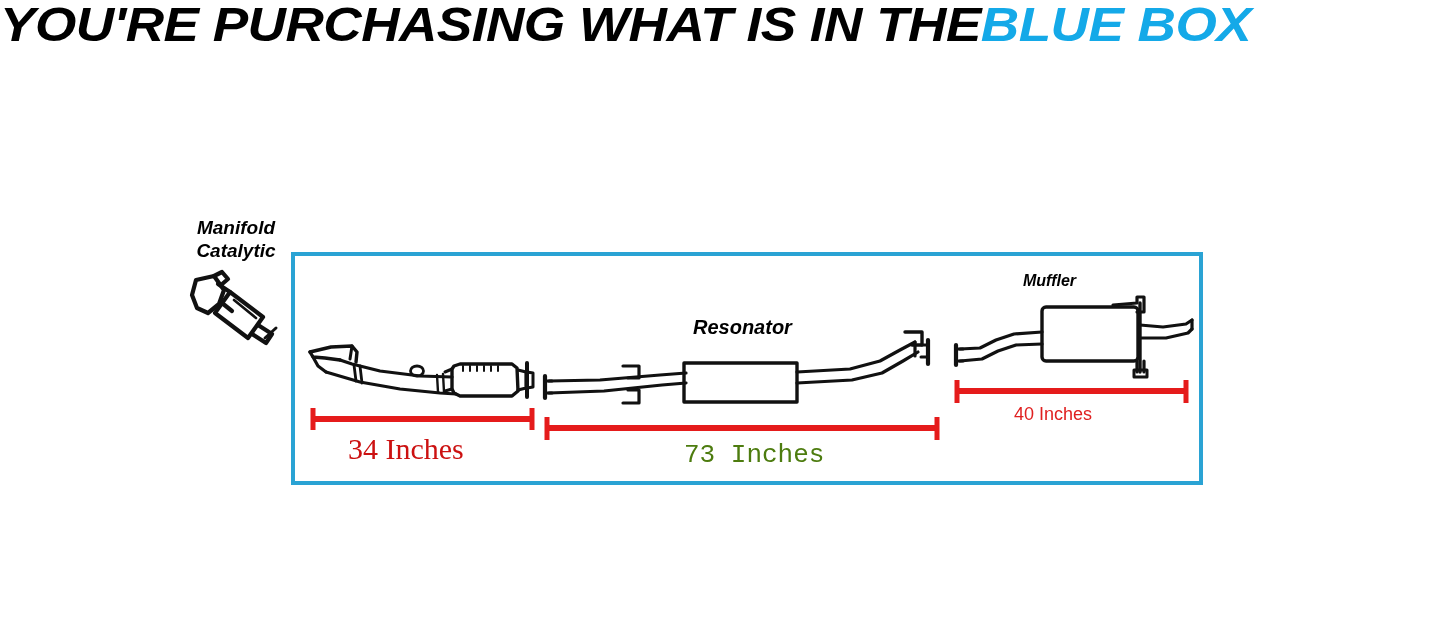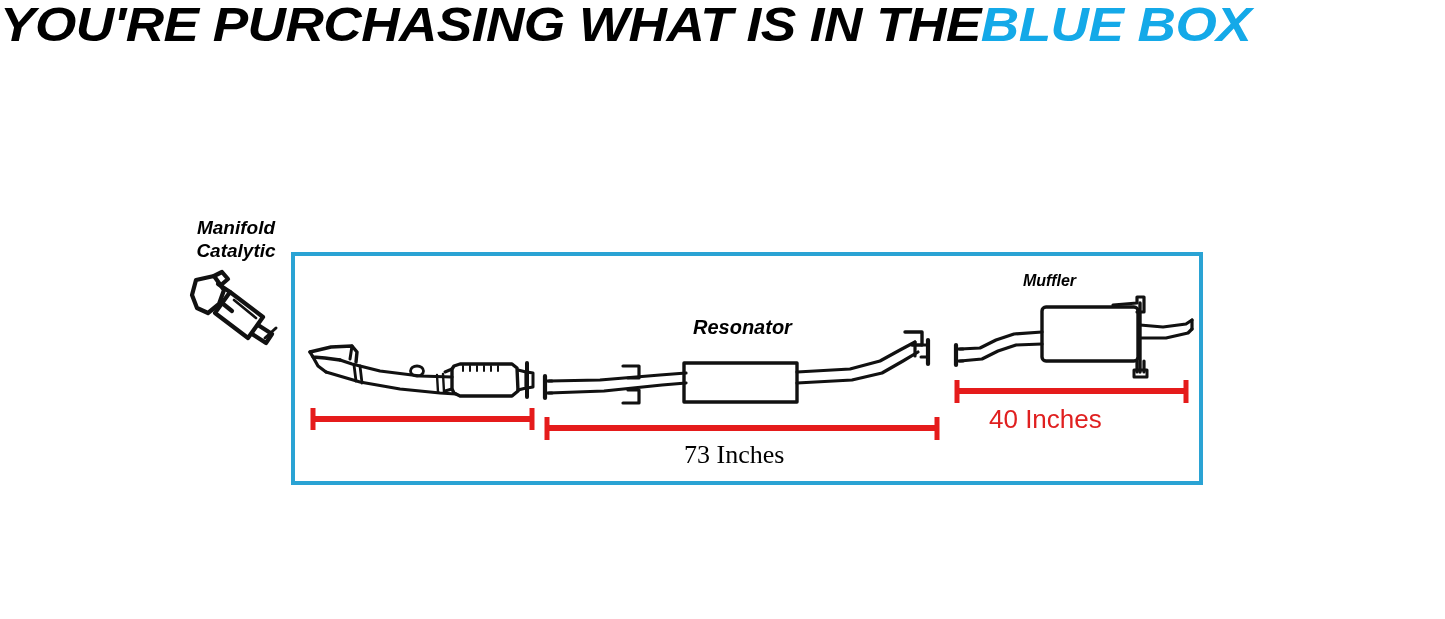--- a/index.html
+++ b/index.html
@@ -101,29 +101,29 @@
   .dim-34 {
     left: 348px;
     top: 432px;
     font-family: "Liberation Serif", serif;
     font-size: 30px;
     color: #CC1111;
   }
   .dim-73 {
     left: 684px;
     top: 440px;
-    font-family: Liberation Serif, serif;
+    font-family: Liberation Mono, monospace;
     font-size: 26px;
-    color: #000000;
+    color: #4d7c0f;
   }
   .dim-40 {
-    left: 989px;
+    left: 1014px;
     top: 404px;
     font-family: "Liberation Sans", sans-serif;
-    font-size: 26px;
+    font-size: 18px;
     color: #E02020;
   }
 
   svg { display: block; }
   .art { position: absolute; left: 0; top: 0; pointer-events: none; }
 </style>
 </head>
 <body>
 
 <div id="stage">
@@ -134,20 +134,21 @@
 
   <div class="blue-box"></div>
 
   <div class="part-label label-manifold">
     <div>Manifold</div>
     <div>Catalytic</div>
   </div>
   <div class="part-label label-res">Resonator</div>
   <div class="part-label label-muffler">Muffler</div>
 
+  <div class="dim-text dim-34">34 Inches</div>
   <div class="dim-text dim-73">73 Inches</div>
   <div class="dim-text dim-40">40 Inches</div>
 
   <svg class="art" width="1445" height="619" viewBox="0 0 1445 619">
 
     <g fill="none" stroke="#111111" stroke-width="4.2" stroke-linejoin="round" stroke-linecap="round">
 
       <path d="M 196 280 L 192 295 L 197 308 L 208 313 L 219 304 L 224 290 L 214 276 Z"></path>
 
       <path d="M 218 284 L 230 292"></path>

